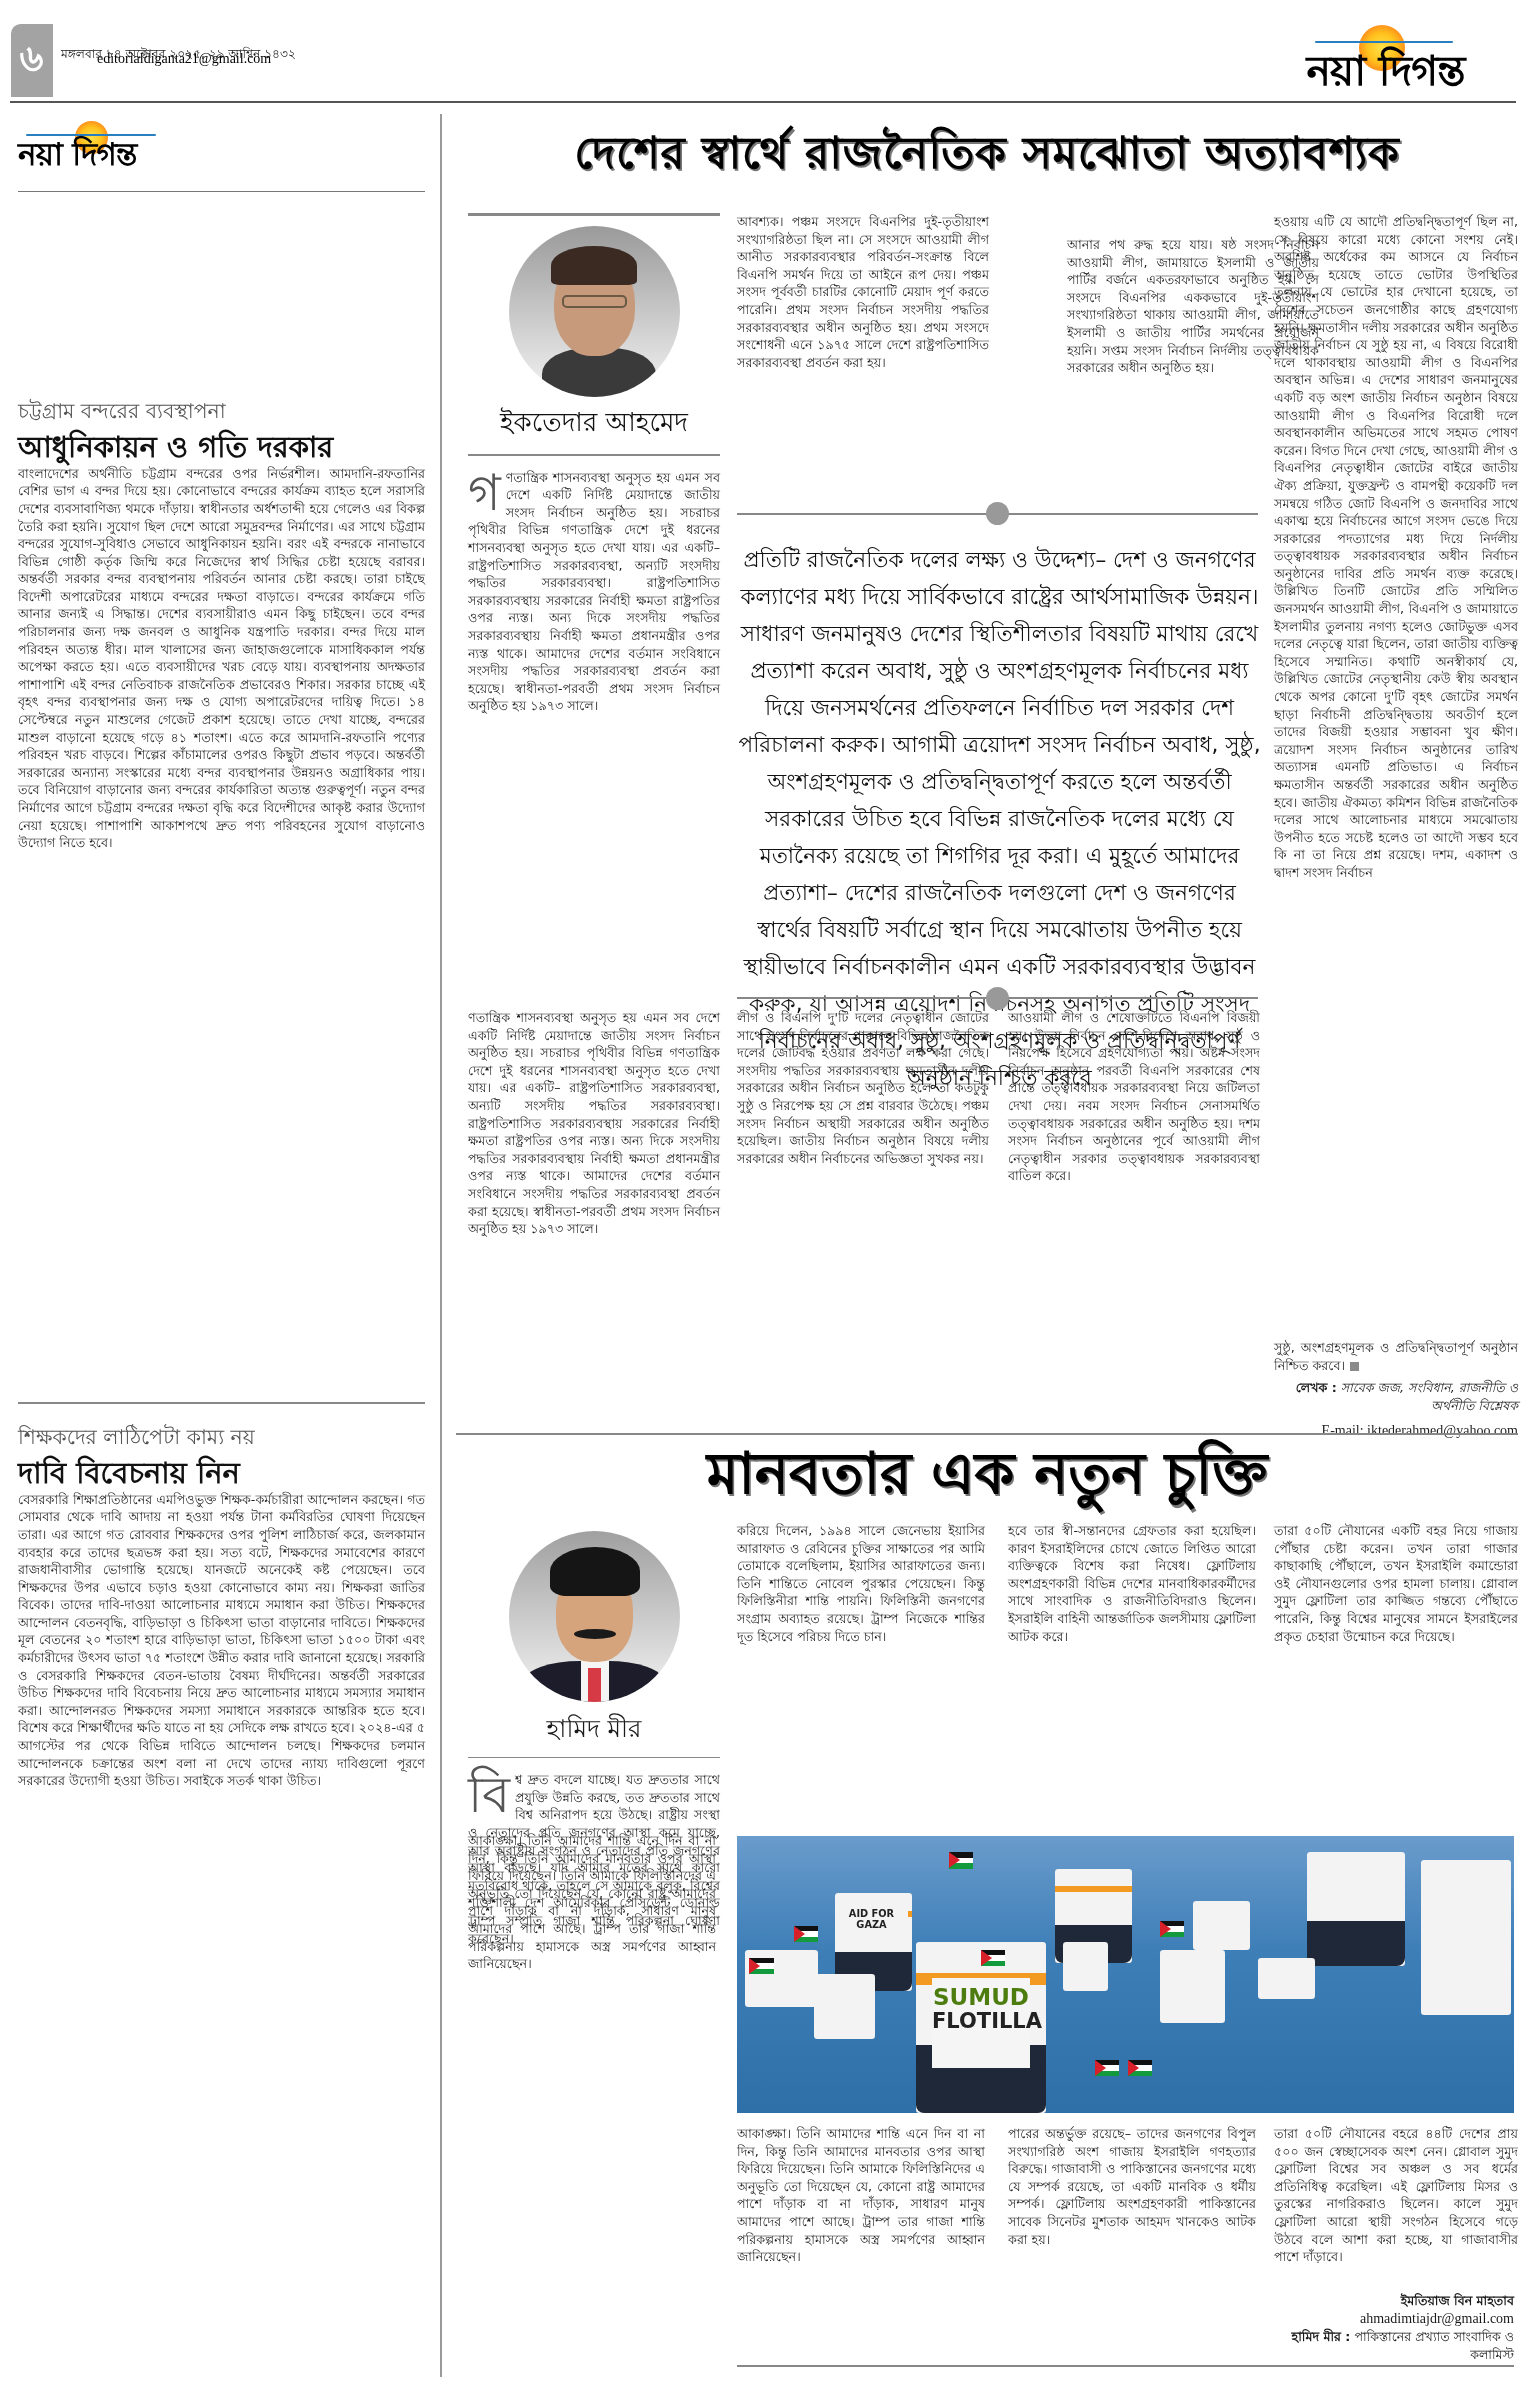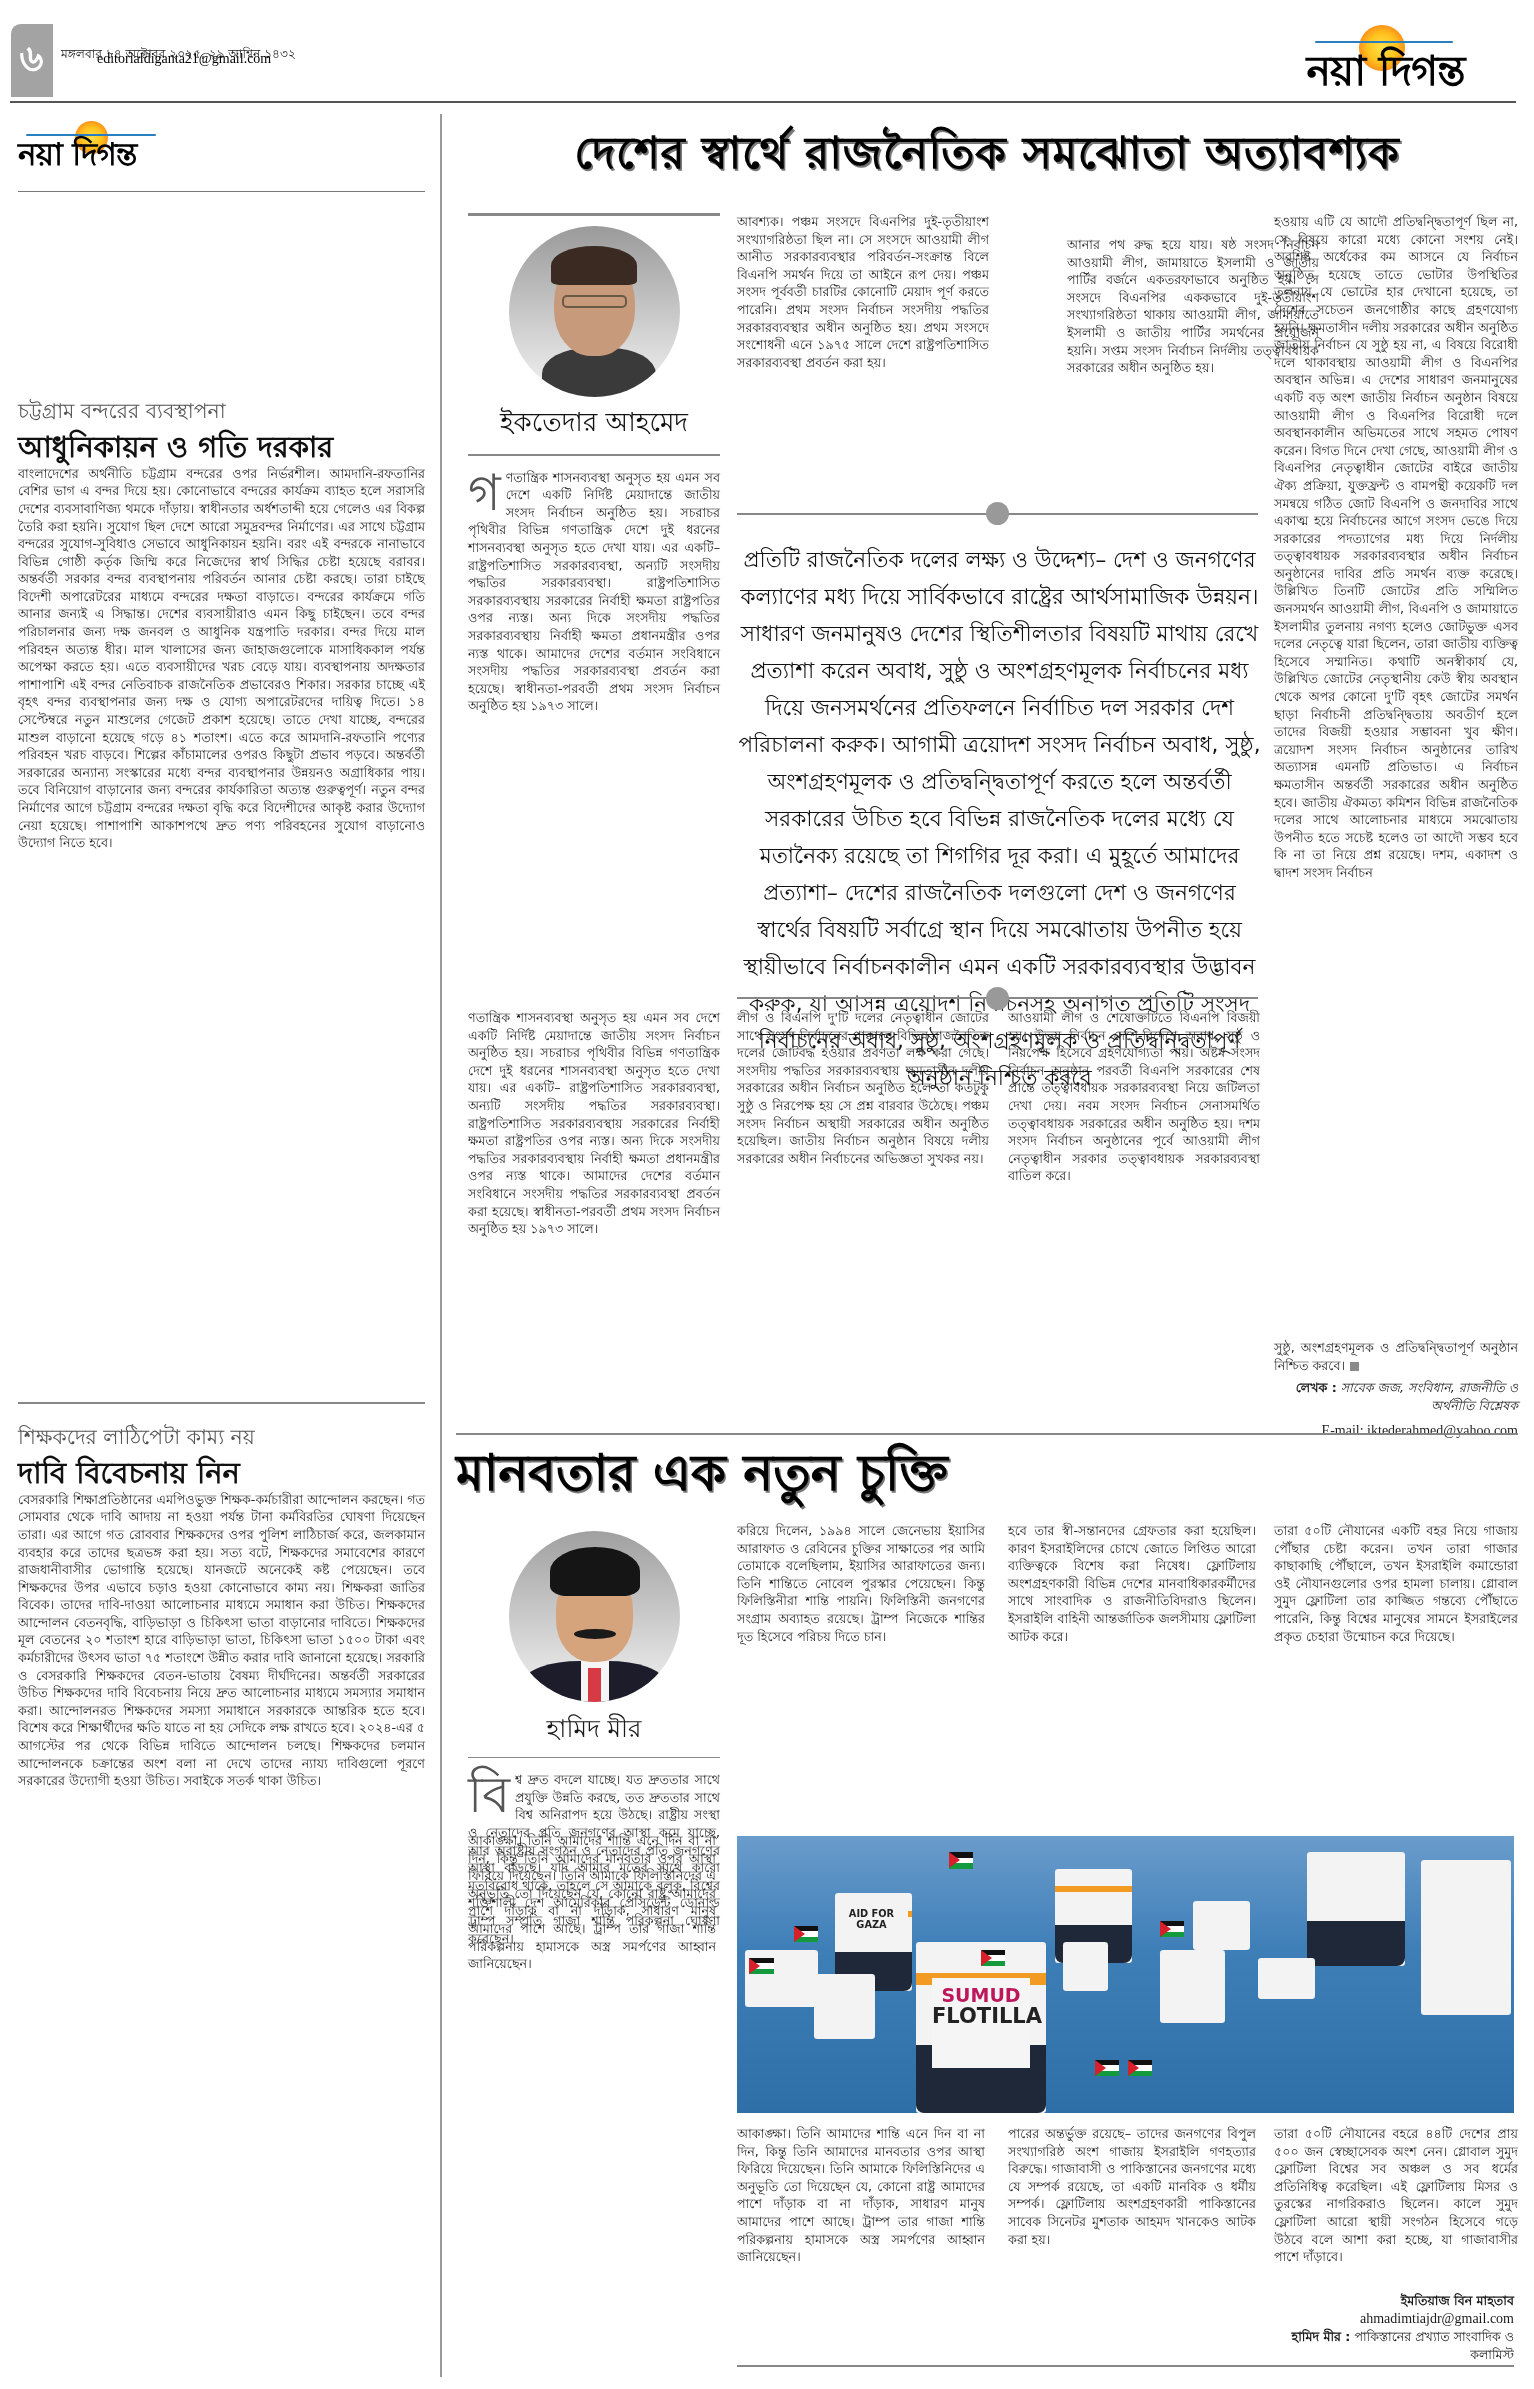--- a/index.html
+++ b/index.html
@@ -64,38 +64,38 @@
   .a1-lower { position: absolute; top: 1009px; width: 252px; }
   .a1-lower-rule { position: absolute; left: 737px; top: 997px; width: 521px; height: 1.6px; background: #888; }
   .signoff { text-align: right; font-size: 12.6px; line-height: 18px; margin-top: 4.9px; font-style: italic; }
   .signoff b { font-style: normal; }
   .email-line { text-align: right; font-size: 14px; font-family: "Liberation Serif", serif; margin-top: 6.5px; }
   .end-square { display: inline-block; width: 9px; height: 9px; background: #8a8a8a; margin-left: 4.9px; vertical-align: middle; }
 
   .hr-full { position: absolute; height: 1.6px; background: #888; }
 
   
-  .a2-title { position: absolute; left: 456px; top: 1441px; width: 1062px; font-size: 50px; line-height: 65px; color: #000; text-shadow: 1.6px 2.4px 0 #777; }
+  .a2-title { position: absolute; left: 456px; top: 1441px; width: 1062px; text-align: center; font-size: 57px; line-height: 65px; color: #000; text-shadow: 1.6px 2.4px 0 #777; }
   .a2-left { position: absolute; left: 468px; top: 1531px; width: 252px; }
   .avatar2 { width: 171px; height: 171px; border-radius: 50%; margin: 0 auto; background: linear-gradient(#a0a0a0, #f4f4f4); position: relative; overflow: hidden; }
   .avatar2 .hair { position: absolute; left: 41px; top: 16.3px; width: 90px; height: 49px; border-radius: 50% 50% 20% 20%; background: #151515; }
   .avatar2 .face { position: absolute; left: 47px; top: 37px; width: 77px; height: 94px; border-radius: 45%; background: #d5a37c; }
   .avatar2 .mustache { position: absolute; left: 65px; top: 98px; width: 42px; height: 9.8px; border-radius: 50%; background: #1a1a1a; }
   .avatar2 .suit { position: absolute; left: 16.3px; top: 130px; width: 138px; height: 49px; border-radius: 40% 40% 0 0; background: #1c1c2a; }
   .avatar2 .shirt { position: absolute; left: 72px; top: 130px; width: 28px; height: 45px; background: #f5f5f5; }
   .avatar2 .tie { position: absolute; left: 79px; top: 137px; width: 13px; height: 37px; background: #d63a45; }
   .byline2 { text-align: center; font-size: 24.4px; padding: 8.1px 0 6.5px; }
 
   .a2-col { position: absolute; top: 1522px; width: 248px; }
   .photo { position: absolute; left: 737px; top: 1836px; width: 777px; height: 277px; background: linear-gradient(180deg, #6a9ccc 0%, #3f7fb8 40%, #2f6fa8 100%); overflow: hidden; }
   .boat { position: absolute; background: #f3f3f3; border-radius: 3.3px; }
   .boat .hull { position: absolute; left: 0; right: 0; bottom: 0; height: 40%; background: #1f2838; border-radius: 0 0 8.1px 8.1px; }
   .boat .deck { position: absolute; left: 0; right: 0; top: 18%; height: 7%; background: #f39a22; }
   .banner { position: absolute; left: 195px; top: 142px; width: 98px; height: 90px; background: #f5f5f5; text-align: center; font-weight: bold; font-family: "DejaVu Sans", sans-serif; line-height: 1.1; padding-top: 6.5px; }
-  .banner .s1 { color: #be185d; font-size: 19px; }
+  .banner .s1 { color: #4d7c0f; font-size: 23px; }
   .banner .s2 { color: #222; font-size: 21px; }
   .aid-label { position: absolute; left: 98px; top: 72px; width: 73px; text-align: center; font-size: 9.8px; font-weight: bold; color: #222; background: #f3f3f3; }
   .flag { position: absolute; width: 24.4px; height: 16.3px; background: linear-gradient(#111 0 33%, #fff 33% 66%, #129a3c 66%); }
   .flag::before { content: ""; position: absolute; left: 0; top: 0; border-left: 11.4px solid #d8202a; border-top: 8.1px solid transparent; border-bottom: 8.1px solid transparent; }
 
   .a2-lower { position: absolute; top: 2125px; width: 248px; }
   .a2-sign { position: absolute; left: 1270px; top: 2292px; width: 244px; text-align: right; font-size: 12.6px; line-height: 18px; }
   .a2-sign .name { font-weight: bold; }
   .a2-sign .mail { font-family: "Liberation Serif", serif; font-size: 14px; }
   .bottom-rule { position: absolute; left: 737px; top: 2365px; width: 777px; height: 1.6px; background: #888; }

